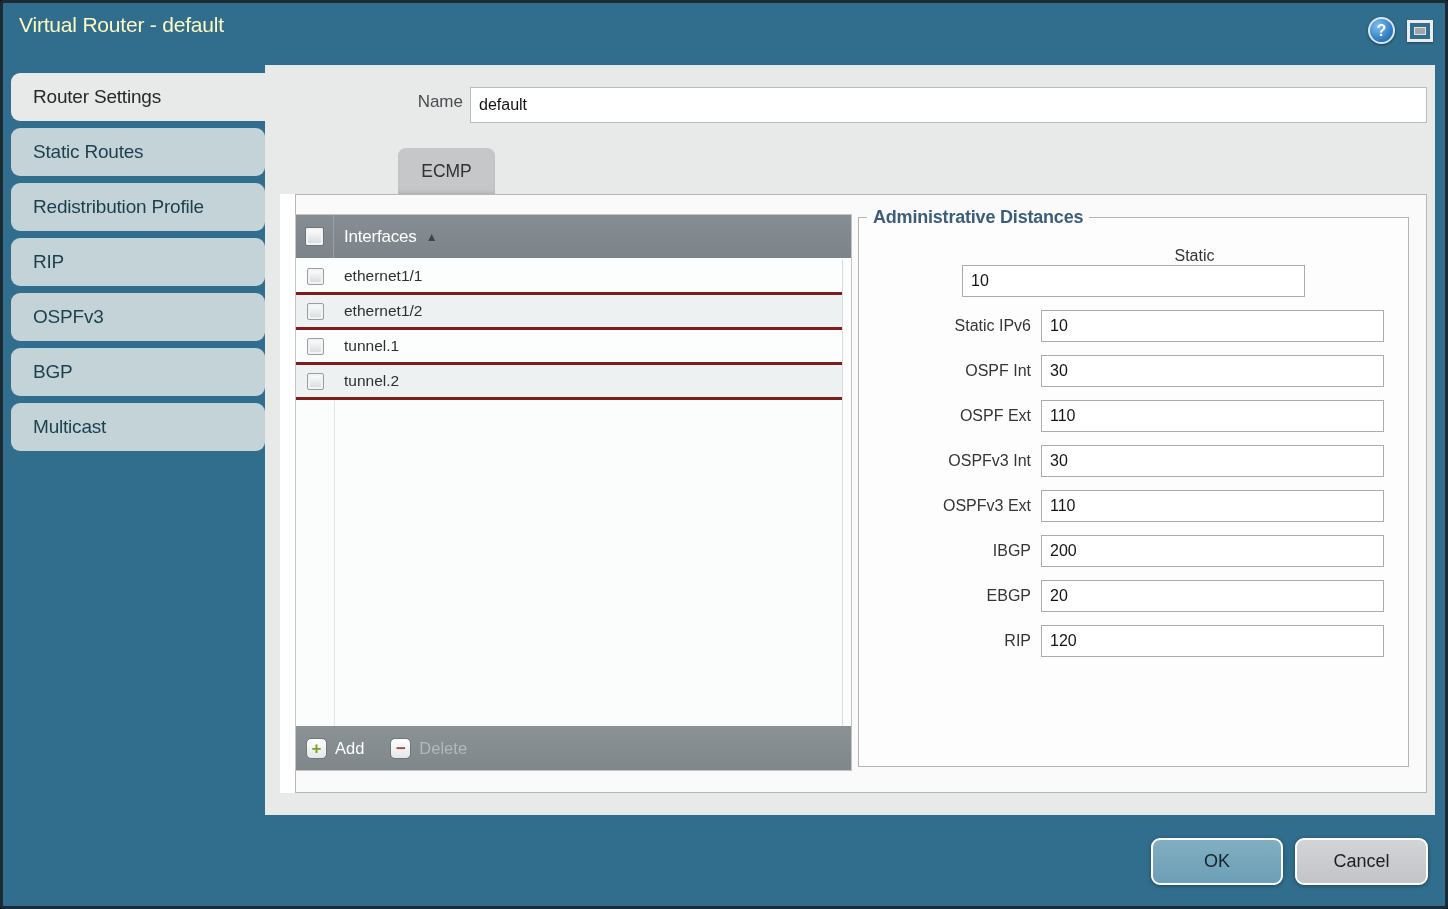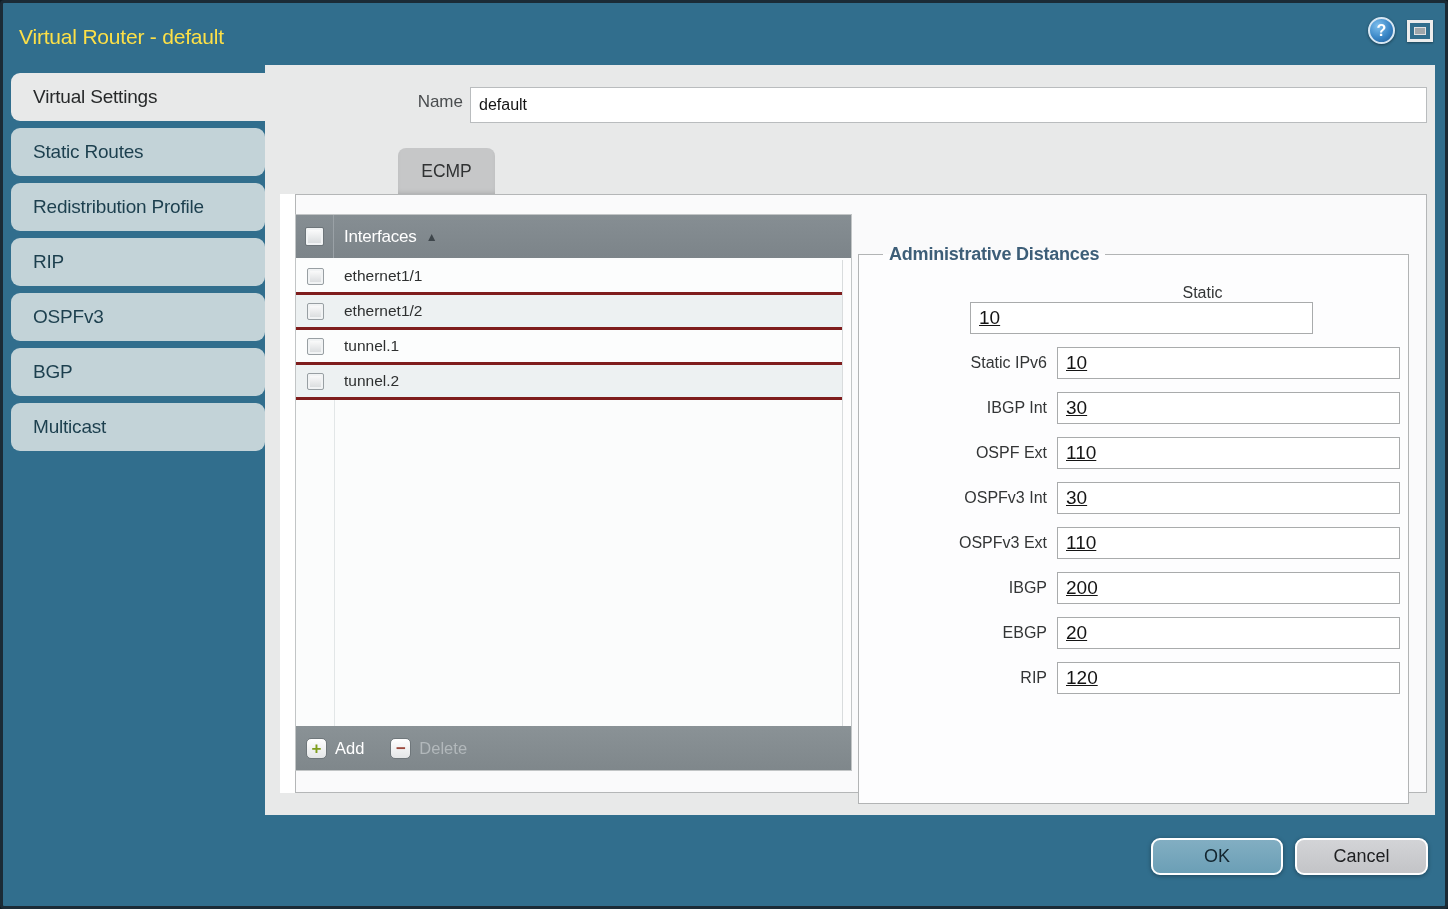--- a/index.html
+++ b/index.html
@@ -9,22 +9,22 @@
   .screen {
     position:relative; width:1448px; height:909px;
     background:#316e8d;
     border:3px solid #1b2b36; border-radius:4px;
     overflow:hidden;
   }
 
   
   .titlebar { position:absolute; left:0; top:0; right:0; height:62px; }
   .titlebar .title {
-    position:absolute; left:16px; top:22px;
-    color:#fde047; font-size:21px; letter-spacing:-0.2px;text-align:right;
+    position:absolute; left:16px; top:10px;
+    color:#fef9c3; font-size:21px; letter-spacing:-0.2px;text-align:right;
   }
   .tb-icons { position:absolute; right:12px; top:14px; display:flex; align-items:center; gap:12px; }
   .help-icon {
     width:27px; height:27px; border-radius:50%;
     background:radial-gradient(circle at 35% 30%, #7fc0ee 0%, #3a86c6 55%, #1d5a97 100%);
     border:2px solid #d7e6f2;
     color:#fff; font-size:16px; font-weight:bold;
     display:flex; align-items:center; justify-content:center;
     box-shadow:0 1px 3px rgba(0,0,0,.45);
     cursor:pointer;
@@ -147,42 +147,41 @@
   }
   .tool-ico.add { color:#7f9f1d; }
   .tool-ico.del { color:#9c4a3e; }
   .tool-btn .tlabel { font-size:16.5px; color:#fff; }
   .tool-btn.disabled .tlabel { color:#b2b8bb; }
   .tool-btn.disabled { cursor:default; }
 
   
   .admin-fs {
     position:absolute; left:562px; top:12px; width:551px; height:560px;
-    border:1px solid #b2b4b5; background:#fdfdfe; padding:10px 0 0 16px;margin-top:37px;
+    border:1px solid #b2b4b5; background:#fdfdfe; padding:10px 0 0 0;
   }
   .admin-fs legend {
     margin-left:8px; padding:0 6px;
     font-size:18px; font-weight:bold; color:#3d5e78; letter-spacing:-0.2px;
   }
   .fldrow { display:flex; align-items:center; margin:0 0 13px 0; }
   .fldrow:first-of-type { margin-top:9px;flex-direction:column; }
   .fldrow .flabel {
     width:182px; text-align:right; padding-right:10px;
     font-size:16px; color:#333536;
   }
   .fldrow input {
     width:343px; height:32px; border:1px solid #a9abac; background:#fff;
-    font-family:"Liberation Sans", sans-serif; font-size:19px; color:#141414;
+    font-family:"Liberation Sans", sans-serif; font-size:16px; color:#141414;
     padding:0 8px;
-    text-decoration:underline;
   }
 
   
   .btn {
-    position:absolute; top:835px; height:37px;
+    position:absolute; top:835px; height:47px;
     border:2px solid #fff; border-radius:9px;
     display:flex; align-items:center; justify-content:center;
     font-size:18px; cursor:pointer;
     box-shadow:0 1px 4px rgba(0,0,0,.35);
   }
   .btn.ok { left:1148px; width:132px; background:linear-gradient(#82aec2,#6b9fb6); color:#12252f; }
   .btn.cancel { left:1292px; width:133px; background:linear-gradient(#d3d4d7,#c3c4c7); color:#1e1f21; }
 </style>
 </head>
 <body>
@@ -193,21 +192,21 @@
     <div class="title">Virtual Router - default</div>
     <div class="tb-icons">
       <div class="help-icon">?</div>
       <div class="window-icon">
         <span class="inner"></span>
       </div>
     </div>
   </div>
 
   <div class="sidebar">
-    <div class="side-tab active">Virtual Settings</div>
+    <div class="side-tab active">Router Settings</div>
     <div class="side-tab">Static Routes</div>
     <div class="side-tab">Redistribution Profile</div>
     <div class="side-tab">RIP</div>
     <div class="side-tab">OSPFv3</div>
     <div class="side-tab">BGP</div>
     <div class="side-tab">Multicast</div>
   </div>
 
   <div class="dlg-body">
 
@@ -275,21 +274,21 @@
 
           <div class="fldrow">
             <span class="flabel">Static</span>
             <input type="text" value="10" style="">
           </div>
           <div class="fldrow">
             <span class="flabel">Static IPv6</span>
             <input type="text" value="10" style="">
           </div>
           <div class="fldrow">
-            <span class="flabel">IBGP Int</span>
+            <span class="flabel">OSPF Int</span>
             <input type="text" value="30" style="">
           </div>
           <div class="fldrow">
             <span class="flabel">OSPF Ext</span>
             <input type="text" value="110" style="">
           </div>
           <div class="fldrow">
             <span class="flabel">OSPFv3 Int</span>
             <input type="text" value="30" style="">
           </div>

